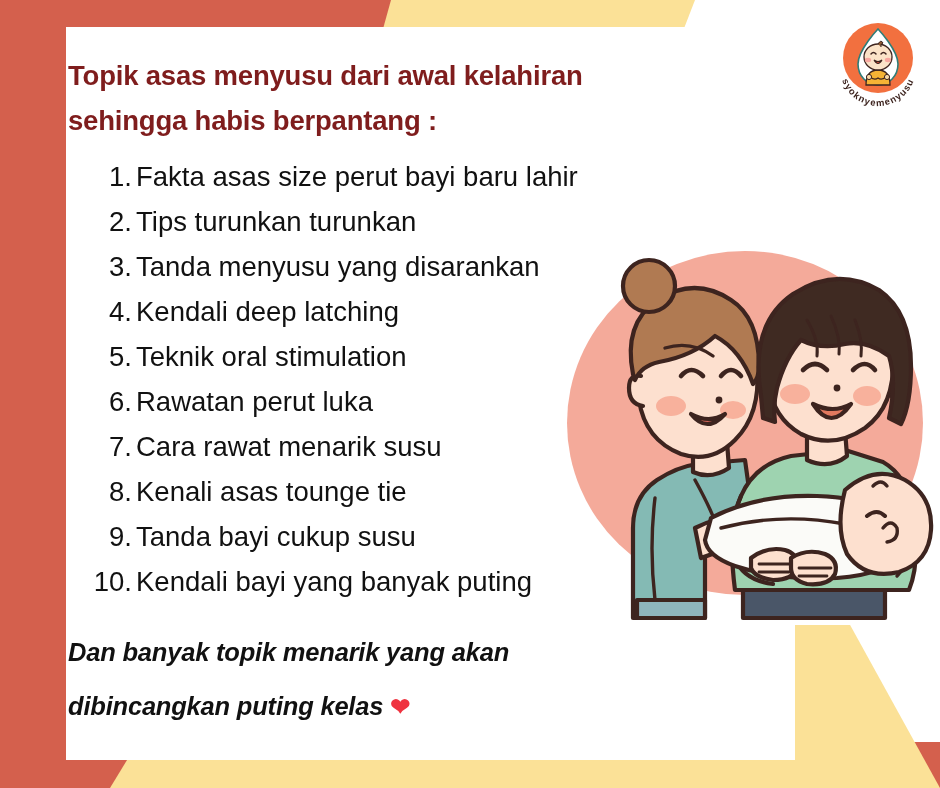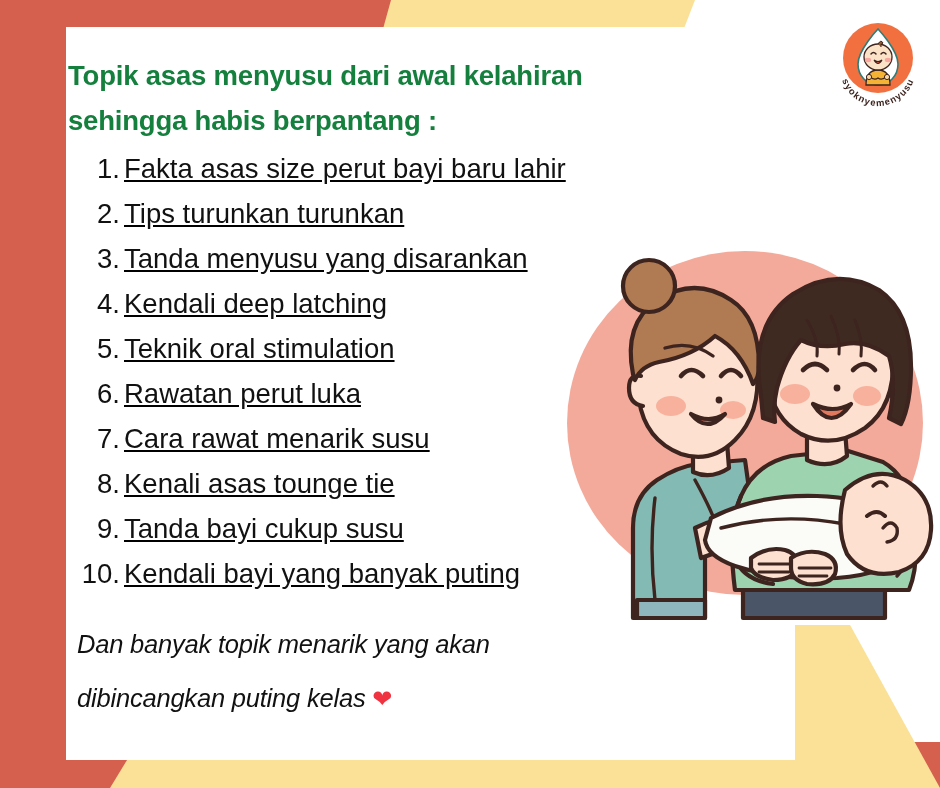--- a/index.html
+++ b/index.html
@@ -74,30 +74,29 @@
     left: 0px;
     top: 27px;
     width: 640px;
     z-index: 5;
   }
   .heading {
     font-size: 27.5px;
     font-weight: 700;
     line-height: 1.62;
     letter-spacing: -0.2px;
-    color: #15803d;
+    color: #7f1d1d;
     margin: 0 0 4px 0;
     padding-left: 2px;
   }
   ol.topic-list {
     list-style: none;
-    margin: 0;
+    margin: 12px;
     padding: 0;
     counter-reset: topic;
-    text-decoration: underline;
   }
   ol.topic-list li {
     counter-increment: topic;
     font-size: 27.5px;
     font-weight: 400;
     line-height: 1.635;
     color: #111111;
     display: block;
     position: relative;
     padding-left: 58px;
@@ -105,26 +104,26 @@
   }
   ol.topic-list li::before {
     content: counter(topic) ".";
     position: absolute;
     left: 0;
     width: 54px;
     text-align: right;
   }
   .closing {
     font-size: 25.5px;
-    font-weight: 400;
+    font-weight: 700;
     font-style: italic;
     line-height: 2.12;
     color: #111111;
     margin: 20px 0 0 0;
-    padding-left: 11px;
+    padding-left: 2px;
     letter-spacing: -0.2px;
   }
   .heart {
     color: #ef3340;
     font-style: normal;
     font-size: 24px;
   }
 
   
   .illustration {

